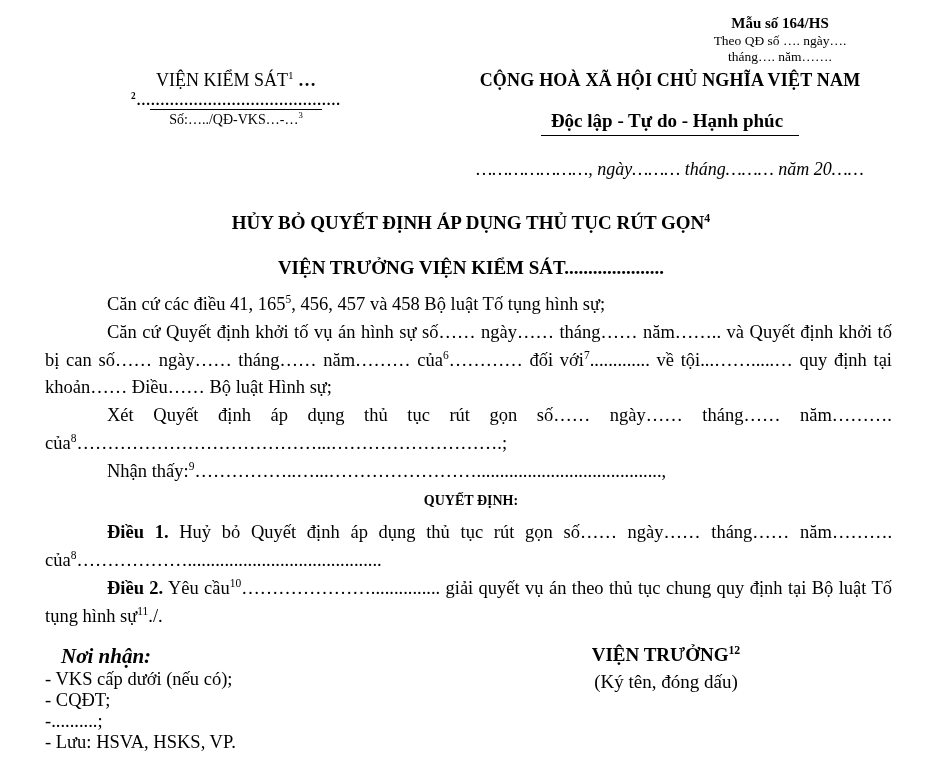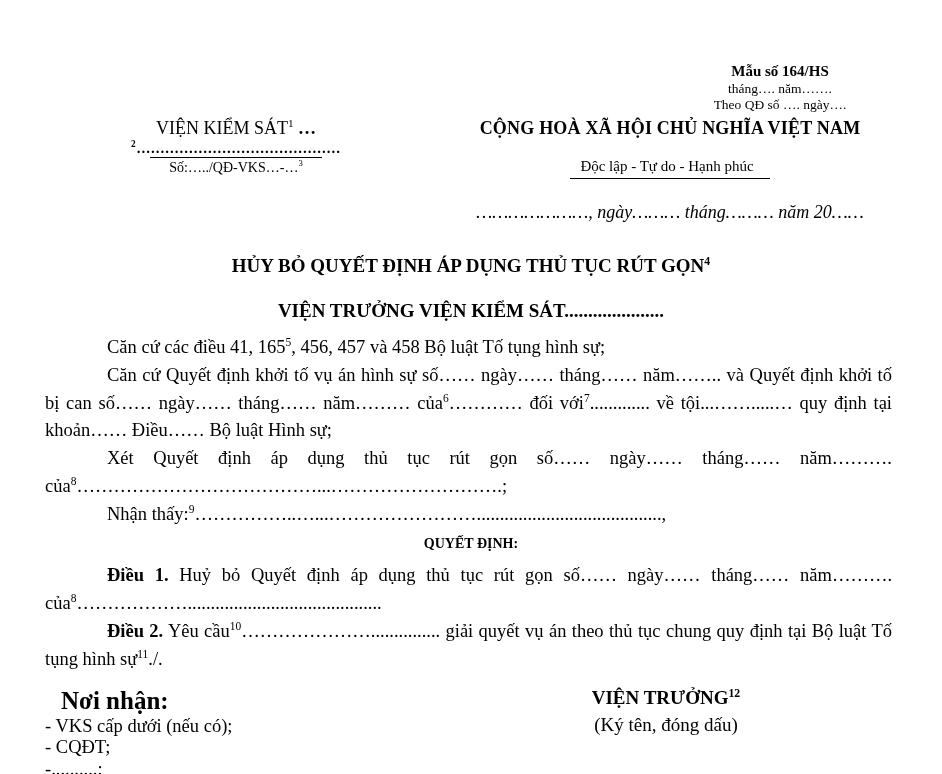--- a/index.html
+++ b/index.html
@@ -8,70 +8,70 @@
     width: 942px; height: 774px; overflow: hidden;
     background: #ffffff; color: #000;
     font-family: "Liberation Serif", "DejaVu Serif", serif;
     position: relative;
   }
   sup { font-size: 0.62em; line-height: 0; vertical-align: super; }
 
   
   .meta {
     width: 240px; margin-left: 660px; padding-top: 14px;
-    text-align: center; font-size: 13.5px; line-height: 1.24; margin-top: 48px;
+    text-align: center; font-size: 13.5px; line-height: 1.24;
   }
   .meta-line1 { font-weight: bold; font-size: 15px; }
 
   
   .header-row { display: flex; margin-top: 4px; }
   .col-left { width: 368px; padding-left: 88px; text-align: center; margin-left: 8px; }
   .col-right { flex: 1; padding-left: 36px; padding-right: 14px; text-align: center; }
 
   .agency { font-size: 18px; white-space: nowrap; }
   .dotted-row { position: relative; margin-top: 1px; font-weight: bold; font-size: 15px; letter-spacing: 1px; line-height: 1.1; }
   .solid-underline {
     position: absolute; left: 50%; transform: translateX(-50%);
     bottom: -1px; width: 172px; border-bottom: 1.6px solid #000; height: 0;
   }
   .num-line { font-size: 14px; margin-top: 3px; }
 
   .country { font-size: 18px; font-weight: bold; letter-spacing: 0.2px; }
   .motto {
-    display: inline-block; font-size: 15px; font-weight: normal;
+    display: inline-block; font-size: 19px; font-weight: bold;
     border-bottom: 1.6px solid #000; padding: 0 16px 3px 10px; margin-top: 19px;
   }
   .date-line { font-size: 18px; font-style: italic; margin-top: 23px; }
 
   
   .title-block { text-align: center; margin-top: 30px; font-weight: bold; font-size: 19px; line-height: 1.32; }
   .addressee { text-align: center; margin-top: 22px; font-weight: bold; font-size: 19px; }
 
   
   .body-text { margin: 12px 50px 0 45px; font-size: 18.5px; line-height: 1.5; text-align: justify; }
   .body-text p { margin: 0; text-indent: 62px; }
   .decision-heading { text-align: center; font-weight: bold; font-size: 14px; margin: 8px 0 10px; }
 
   
   .footer { display: flex; margin-top: 14px; align-items: flex-start; }
   .footer-left { margin-left: 45px; width: 430px; font-size: 18.5px; line-height: 1.15; }
-  .recipients-label { font-weight: bold; padding-left: 16px; font-size: 25px; }
+  .recipients-label { font-weight: bold; font-style: italic; padding-left: 16px; font-size: 21px; }
   .footer-right { width: 310px; margin-left: 36px; text-align: center; }
   .signer-title { font-weight: bold; font-size: 19px; }
   .signer-note { font-size: 19px; margin-top: 5px; }
 </style>
 </head>
 <body>
 
 <div class="page">
 
   <div class="meta">
     <div class="meta-line1">Mẫu số 164/HS</div>
+    <div>Theo QĐ số …. ngày….</div>
     <div>tháng…. năm…….</div>
-    <div>Theo QĐ số …. ngày….</div>
   </div>
 
   <div class="header-row">
     <div class="col-left">
       <div class="agency"><span>VIỆN KIỂM SÁT</span><sup>1</sup><span style="font-weight: bold;"> …</span></div>
       <div class="dotted-row">
         <span><sup style="font-weight: bold;">2</sup><span>...........................................</span></span>
         <span class="solid-underline"></span>
       </div>
       <div class="num-line"><span>Số:…../QĐ-VKS…-…</span><sup>3</sup></div>

